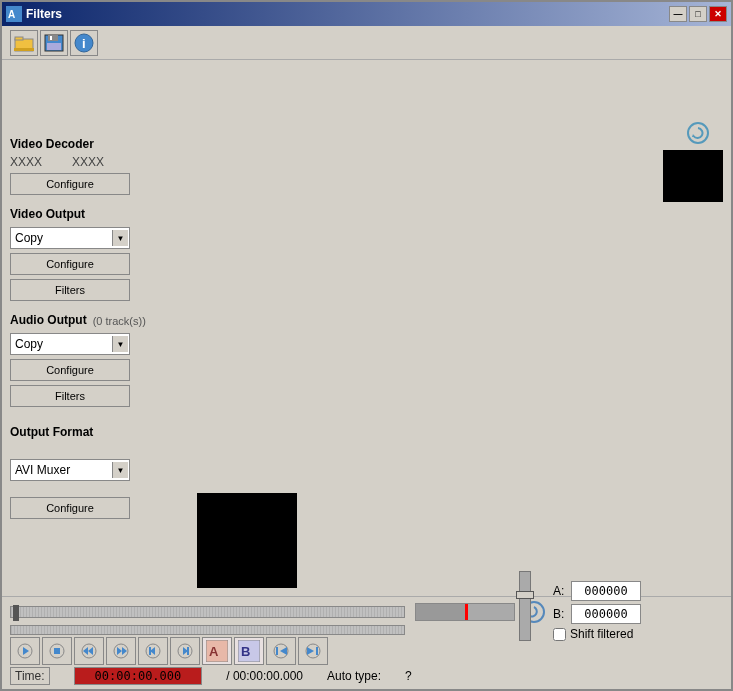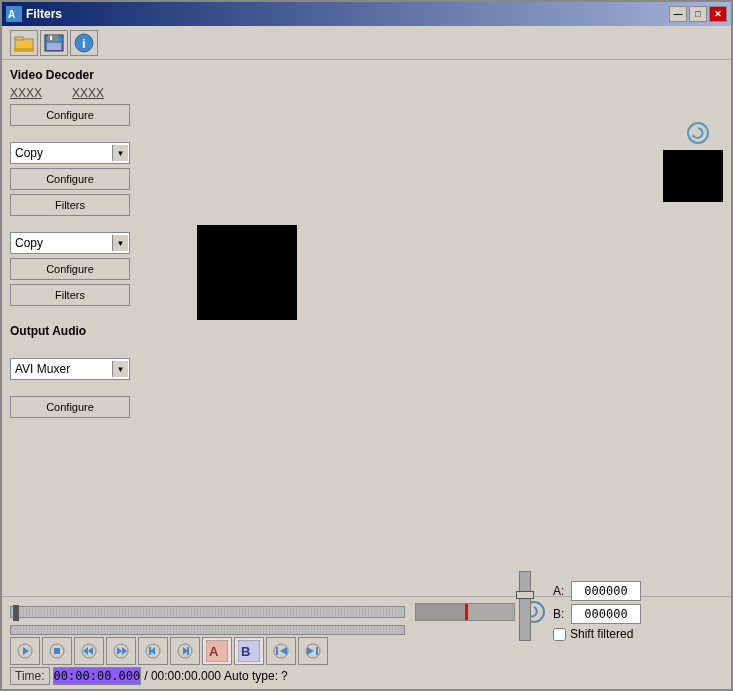--- a/index.html
+++ b/index.html
@@ -87,40 +87,40 @@
       border: 1px solid #888;
       display: flex;
       align-items: center;
       justify-content: center;
       cursor: pointer;
     }
     .content-area {
       display: flex;
       flex: 1;
       overflow: hidden;
+      align-items: center;
     }
     .left-panel {
       width: 185px;
       padding: 8px;
       display: flex;
       flex-direction: column;
       gap: 4px;
     }
     .section-title {
       font-weight: bold;
       font-size: 12px;
       margin-bottom: 2px;
     }
     .decoder-row {
       display: flex;
       gap: 30px;
       margin: 4px 0;
       font-size: 12px;
       color: #444;
-      text-decoration: underline;
     }
     .configure-btn {
       background: #d4d0c8;
       border: 1px solid #888;
       padding: 2px 8px;
       cursor: pointer;
       font-size: 11px;
       width: 120px;
       text-align: center;
       height: 22px;
@@ -213,22 +213,22 @@
     }
     .time-label {
       font-size: 12px;
       color: #333;
       border: 1px solid #888;
       background: #d4d0c8;
       padding: 1px 4px;
     }
     .time-display {
       border: 1px solid #888;
-      background: #8b5cf6;
-      padding: 1px 0;
+      background: #b91c1c;
+      padding: 1px 20px;
       font-size: 12px;
       font-family: monospace;
     }
     .ab-row {
       display: flex;
       align-items: center;
       gap: 4px;
     }
     .ab-label {
       font-size: 12px;
@@ -361,47 +361,52 @@
         <div>
           <div class="section-title">Video Decoder</div>
           <div class="decoder-row">
             <span>XXXX</span>
             <span>XXXX</span>
           </div>
           <button class="configure-btn">Configure</button>
         </div>
 
         <div style="margin-top:8px;">
+          <div class="section-title">Video Output</div>
           <div class="dropdown-wrapper" style="margin:4px 0;">
             <select class="dropdown-select">
               <option>Copy</option>
               <option>Mpeg4 ASP (Xvid4)</option>
               <option>x264</option>
             </select>
             <div class="dropdown-arrow">▼</div>
           </div>
           <button class="configure-btn" style="margin-bottom:4px;">Configure</button>
           <button class="configure-btn">Filters</button>
         </div>
 
         <div style="margin-top:8px;">
+          <div class="audio-output-header">
+            <span class="section-title">Audio Output</span>
+            <span class="track-count">(0 track(s))</span>
+          </div>
           <div class="dropdown-wrapper" style="margin:4px 0;">
             <select class="dropdown-select">
               <option>Copy</option>
               <option>MP3</option>
               <option>AAC</option>
             </select>
             <div class="dropdown-arrow">▼</div>
           </div>
           <button class="configure-btn" style="margin-bottom:4px;">Configure</button>
           <button class="configure-btn">Filters</button>
         </div>
 
         <div style="margin-top:8px;">
-          <div class="output-format-title section-title">Output Audio</div>
+          <div class="output-format-title section-title">Output Format</div>
           <div class="dropdown-wrapper" style="margin:16px 0;">
             <select class="dropdown-select">
               <option>AVI Muxer</option>
               <option>MKV Muxer</option>
               <option>MP4 Muxer</option>
             </select>
             <div class="dropdown-arrow">▼</div>
           </div>
           <button class="configure-btn">Configure</button>
         </div>
@@ -512,21 +517,21 @@
 
         <div class="ctrl-btn">
           <svg width="16" height="16" viewBox="0 0 16 16">
             <circle cx="8" cy="8" r="7" fill="#d4d0c8" stroke="#888" stroke-width="1"></circle>
             <rect x="11" y="4" width="2" height="8" fill="#4488cc"></rect>
             <polygon points="2,4 9,8 2,12" fill="#4488cc"></polygon>
           </svg>
         </div>
       </div>
 
-      <div style="display:flex; align-items:center; gap:3px;">
+      <div style="display:flex; align-items:center; gap:24px;">
         <span class="time-label">Time:</span>
         <span class="time-display">00:00:00.000</span>
         <span>/ 00:00:00.000</span>
         <span>Auto type:</span>
         <span>?</span>
       </div>
     </div>
 
     <div style="position:absolute; right:90px; bottom:48px; display:flex; flex-direction:column; gap:3px;">
       <div class="ab-row">

